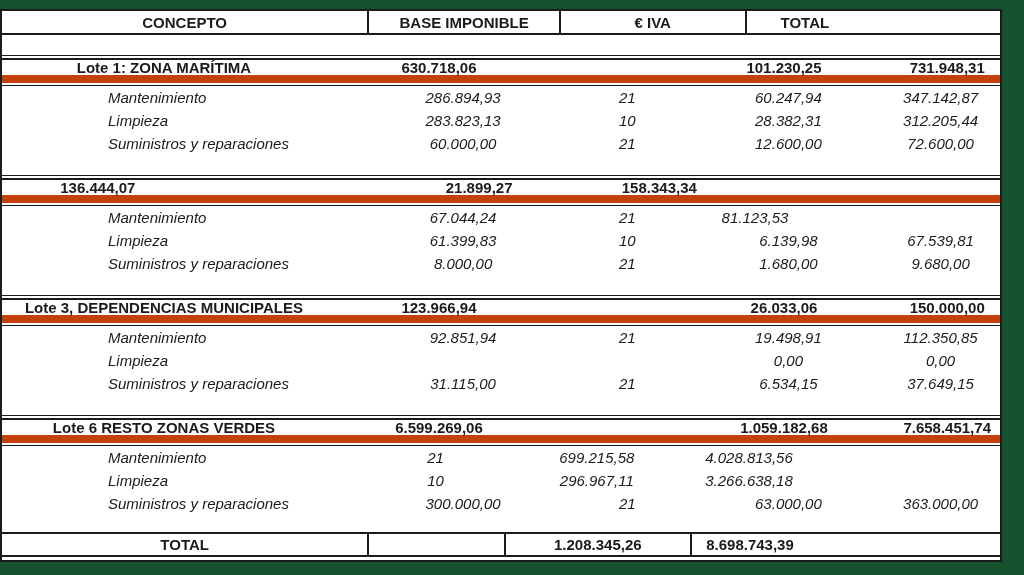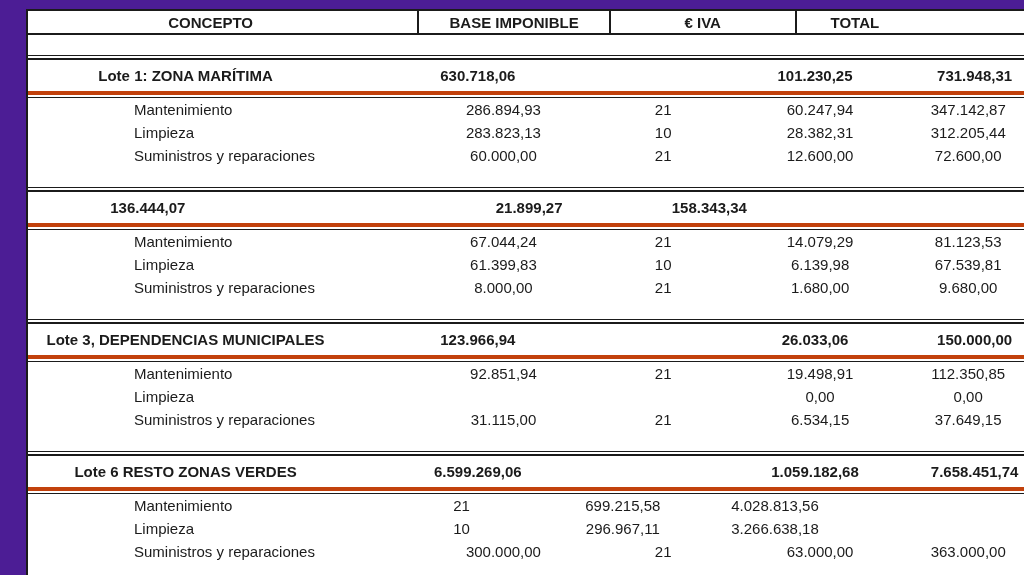--- a/index.html
+++ b/index.html
@@ -6,22 +6,22 @@
     margin: 0;
     padding: 0;
     background: #ffffff;
     font-family: "Liberation Sans", "DejaVu Sans", sans-serif;
     color: #1b1b1b;
   }
   .page {
     width: 1024px;
     height: 575px;
     box-sizing: border-box;
-    padding: 9px 26px;
-    background: #4c1d95;
+    padding: 9px 0;
+    background: #14532d;
     overflow: hidden;
   }
   .budget-table {
     width: 1002px;
     box-sizing: border-box;
     border: 2px solid #1b1b1b;
     background: #ffffff;
   }
   .row {
     display: flex;
@@ -32,48 +32,48 @@
   .cell {
     box-sizing: border-box;
     text-align: center;
     white-space: nowrap;
     overflow: hidden;
     font-size: 15px;
     line-height: 1;
     padding: 2px 2px;
   }
   .c1 { width: 36.6%; }
-  .c2 { width: 19.2%; margin-left: 24px; }
+  .c2 { width: 19.2%; }
   .c3 { width: 13.7%; }
   .c4 { width: 18.6%; }
   .c5 { width: 11.9%; }
 
   
   .row.header { height: 24px; border-bottom: 2px solid #1b1b1b; font-weight: bold; }
   .row.header .cell { height: 100%; display: flex; align-items: center; justify-content: center; font-size: 15px; }
   .row.header .c2, .row.header .c3, .row.header .c4, .row.header .c5 { border-left: 2px solid #1b1b1b; }
 
   
   .row.spacer { height: 20px; }
   .row.spacer-sm { height: 17px; }
 
   
   .dline { height: 0; border-top: 1px solid #1b1b1b; }
   .dline.before { margin-bottom: 2px; }
   .dline.after  { margin-top: 2px; }
   .row.lote {
-    height: 37px;
+    height: 25px;
     border-top: 2px solid #1b1b1b;
-    border-bottom: 4px solid #c2410c;
+    border-bottom: 8px solid #c2410c;
     font-weight: bold;
     gap: 28px;
   }
 
   
-  .row.detail { height: 23px; }
+  .row.detail { height: 23px; font-style: italic; }
   .row.detail .c1 { text-align: left; padding-left: 106px; }
 
   
   .row.grand-total {
     height: 25px;
     border-top: 2px solid #1b1b1b;
     border-bottom: 2px solid #1b1b1b;
     font-weight: bold;
   }
   .row.grand-total .cell { height: 100%; display: flex; align-items: center; justify-content: center; }
@@ -131,21 +131,20 @@
       <div class="cell c2">136.444,07</div>
       <div class="cell c3"></div>
       <div class="cell c4">21.899,27</div>
       <div class="cell c5">158.343,34</div>
     </div>
     <div class="dline after"></div>
     <div class="row detail">
       <div class="cell c1">Mantenimiento</div>
       <div class="cell c2">67.044,24</div>
       <div class="cell c3">21</div>
-      <div class="cell c4">14.079,29</div>
       <div class="cell c5">81.123,53</div>
     </div>
     <div class="row detail">
       <div class="cell c1">Limpieza</div>
       <div class="cell c2">61.399,83</div>
       <div class="cell c3">10</div>
       <div class="cell c4">6.139,98</div>
       <div class="cell c5">67.539,81</div>
     </div>
     <div class="row detail">

